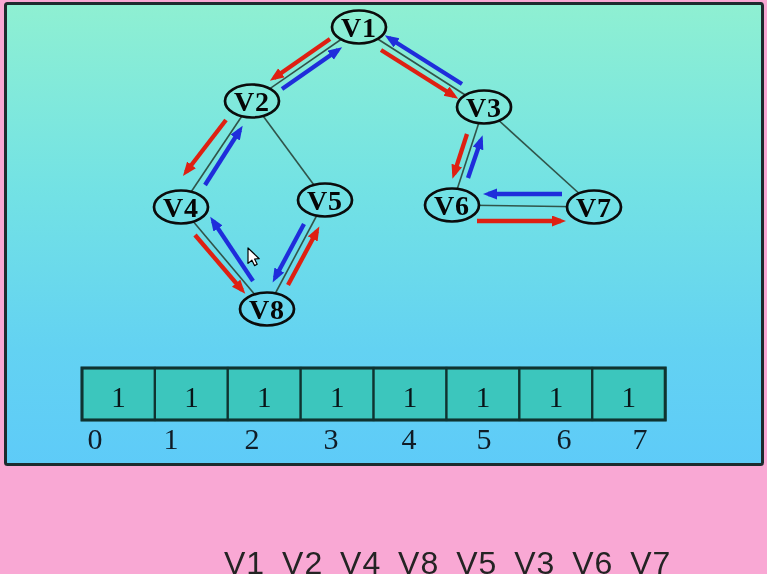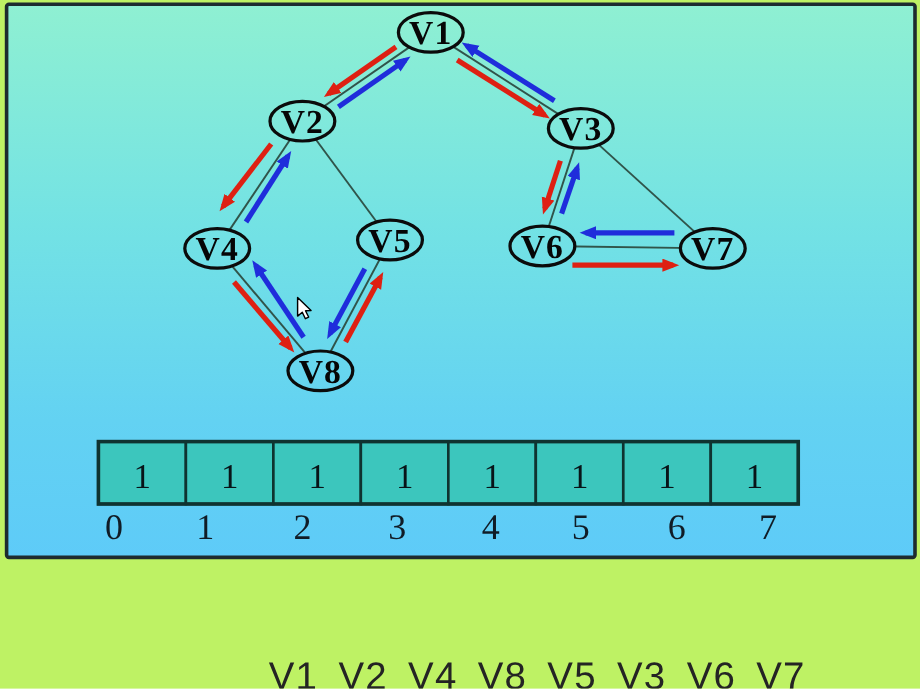--- a/index.html
+++ b/index.html
@@ -1,16 +1,16 @@
 <!DOCTYPE html>
 <html><head>
 <meta charset="utf-8">
 <style>
   html,body{margin:0;padding:0;background:#fff;}
-  #stage{position:relative;width:767px;height:574px;background:#bef264;overflow:hidden;
+  #stage{position:relative;width:767px;height:574px;background:#f9a8d4;overflow:hidden;
          font-family:"Liberation Sans",sans-serif;}
   #canvas{position:absolute;left:0;top:0;}
   .node-label{font-family:"Liberation Serif","DejaVu Serif",serif;font-weight:bold;
               font-size:28px;letter-spacing:1px;fill:#060606;}
   .cell-value{font-family:"Liberation Serif","DejaVu Serif",serif;font-size:29px;fill:#081418;}
   .cell-index{font-family:"Liberation Serif","DejaVu Serif",serif;font-size:30px;fill:#101c26;}
   #caption{position:absolute;left:5px;top:521px;width:760px;height:48px;}
   #caption-label{position:absolute;left:0;top:0;font-size:31px;line-height:42px;font-weight:bold;
                  color:#151515;font-family:"Liberation Sans","DejaVu Sans",sans-serif;white-space:nowrap;}
   #caption-sequence{position:absolute;left:219px;top:1px;font-size:32px;line-height:42px;font-weight:400;

